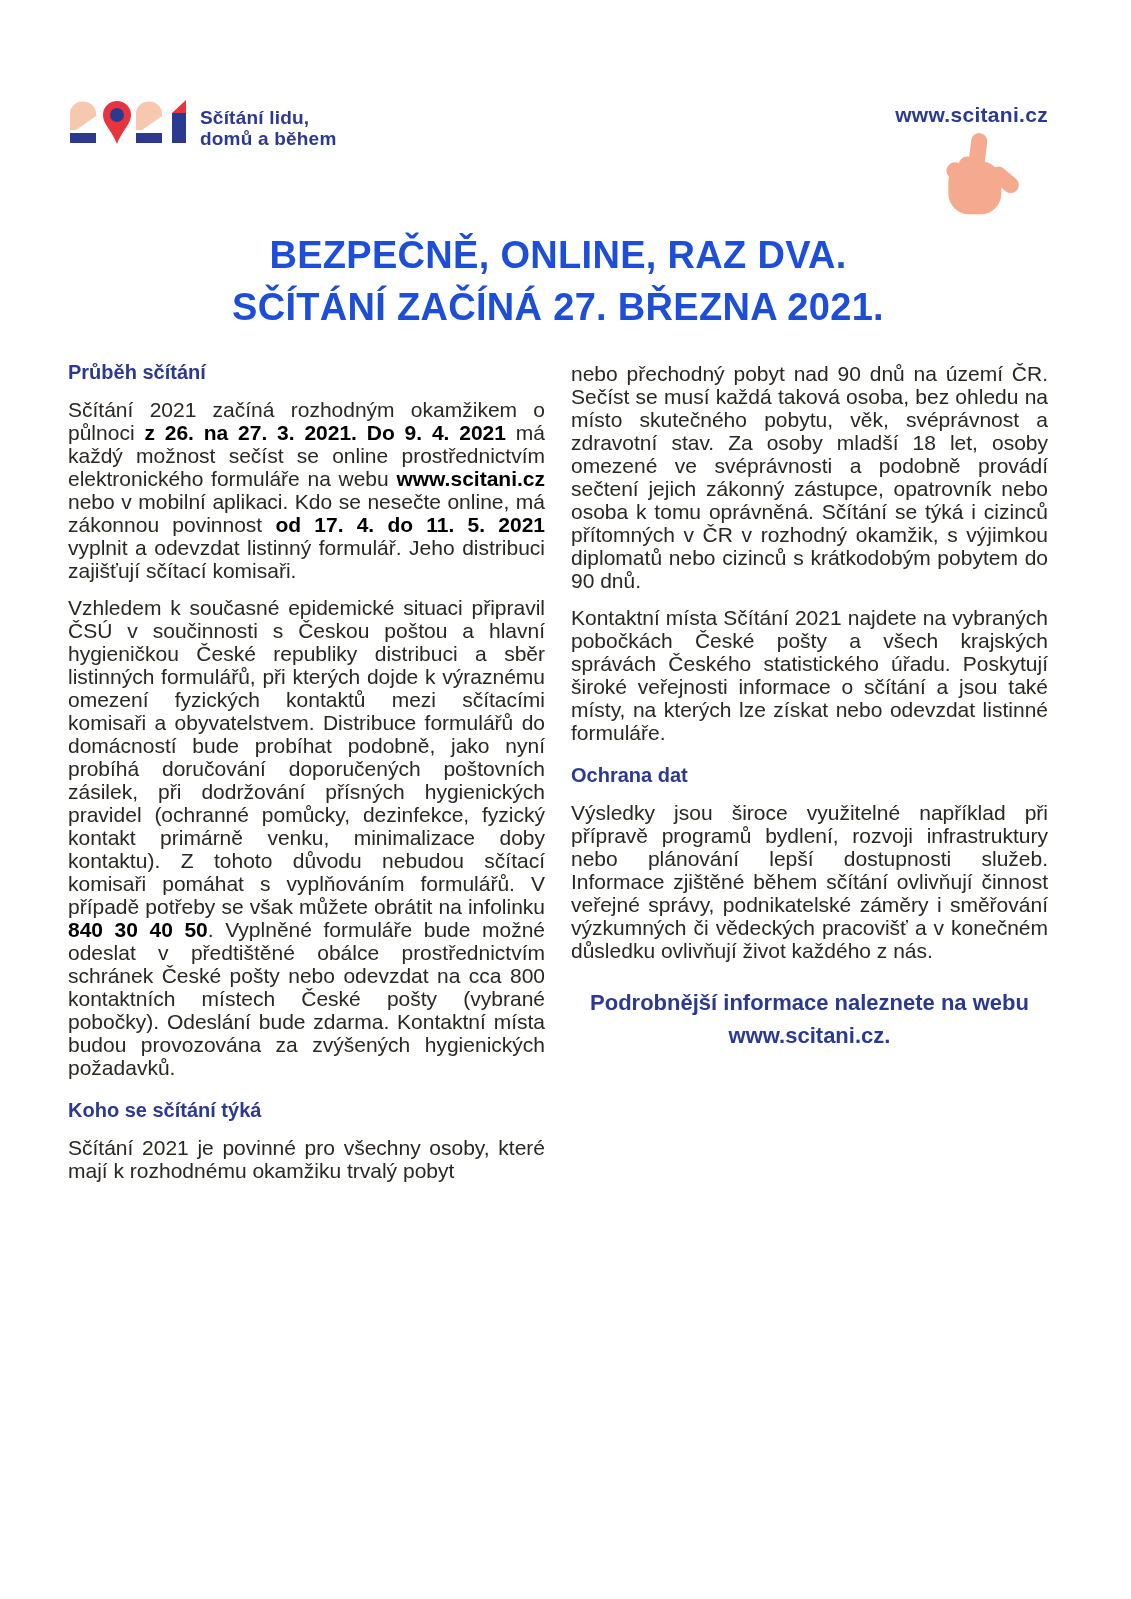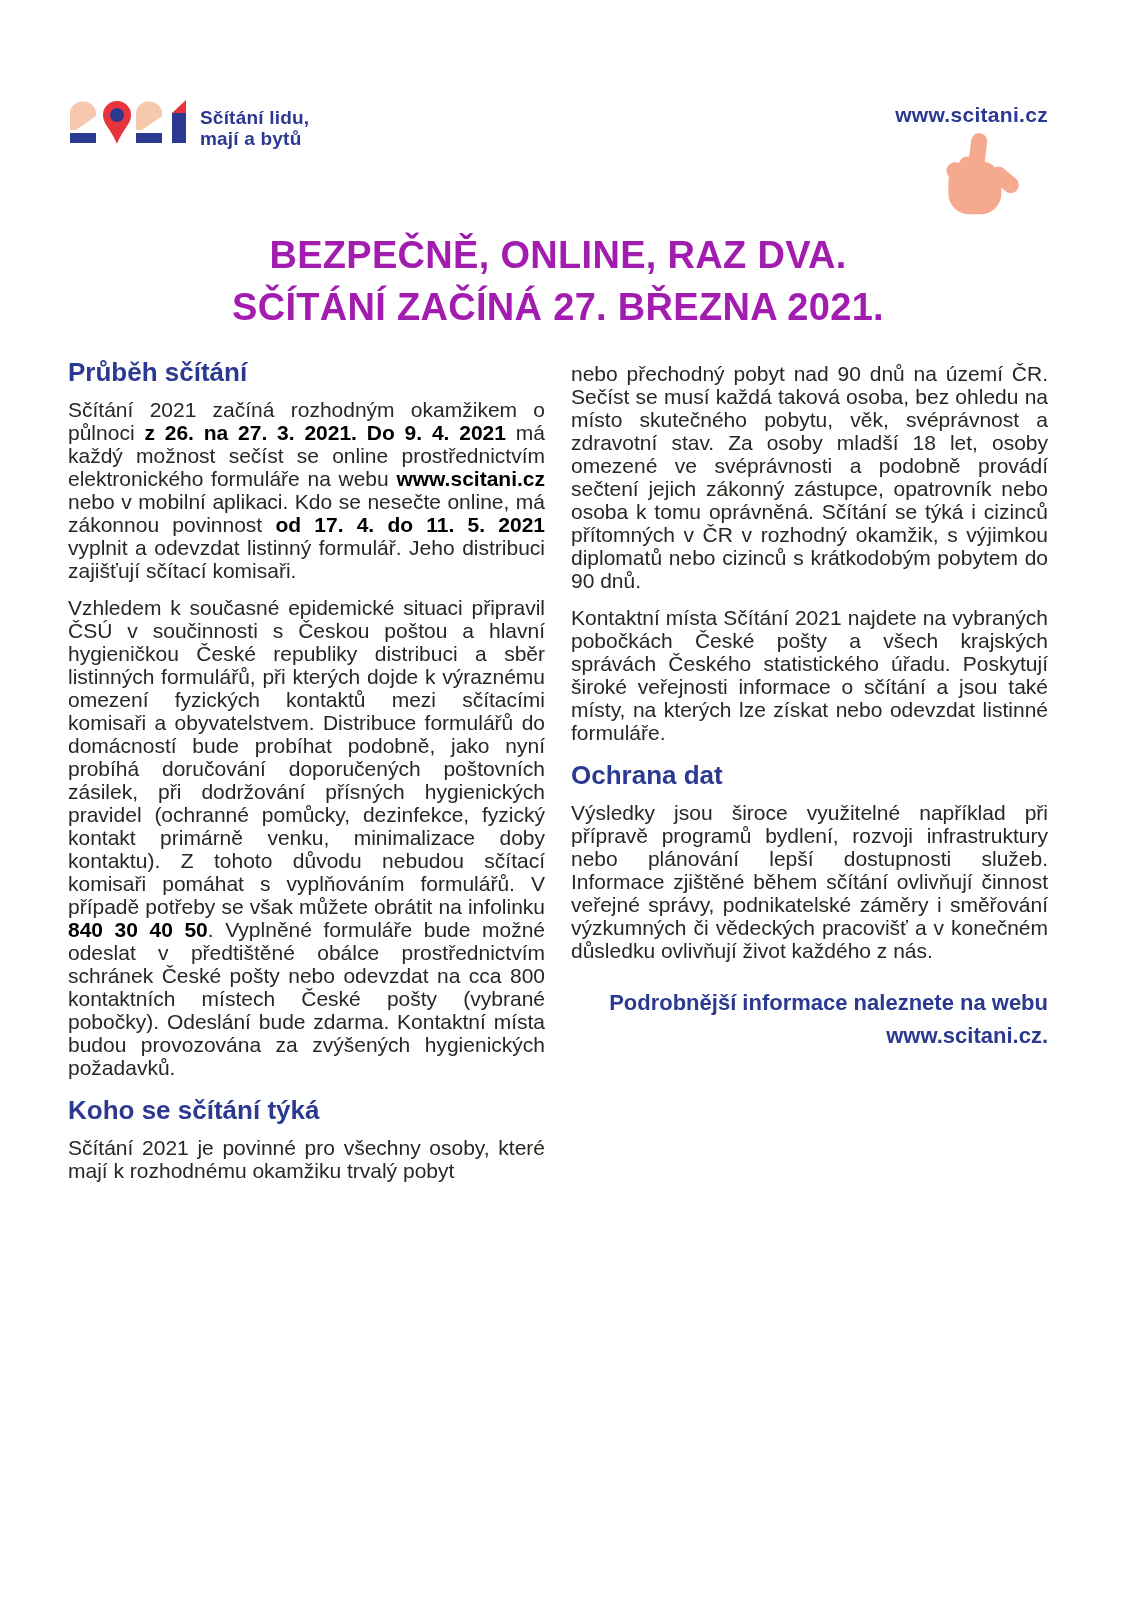--- a/index.html
+++ b/index.html
@@ -9,29 +9,29 @@
     box-sizing:border-box; padding:100px 83px 0 68px;
   }
   
   .header { display:flex; justify-content:space-between; align-items:flex-start; }
   .logo { display:flex; }
   .logo-tagline { margin-top:7px; color:#2b3990; font-weight:bold; font-size:19px; line-height:21px; letter-spacing:.2px; }
   .web-block { display:flex; flex-direction:column; align-items:center; margin-top:3px; }
   .web-url { color:#2b3990; font-weight:bold; font-size:21px; letter-spacing:.3px; }
   .hand { margin-top:4px; }
   
-  .headline { text-align:center; color:#a21caf; font-weight:bold; font-size:38px; line-height:52px; margin-top:10px; letter-spacing:.3px; }
+  .headline { text-align:center; color:#1d4ed8; font-weight:bold; font-size:38px; line-height:52px; margin-top:10px; letter-spacing:.3px; }
   
   .columns { display:flex; gap:26px; margin-top:24px; }
   .col { flex:1 1 0; min-width:0; }
-  h2.sec { color:#2b3990; font-weight:bold; font-size:26px; line-height:30px; margin:16px 0 11px 0; }
+  h2.sec { color:#2b3990; font-weight:bold; font-size:20px; line-height:30px; margin:16px 0 11px 0; }
   h2.sec.first { margin-top:0; }
   p.body { color:#2a2622; font-size:21px; line-height:23px; text-align:justify; margin:5px 0 14px 0; }
   .em { color:#000000; font-weight:bold; }
-  p.footer-note { color:#2b3990; font-weight:bold; font-size:22px; line-height:33px; margin:24px 0 0 0; text-align:right; }
+  p.footer-note { color:#2b3990; font-weight:bold; font-size:22px; line-height:33px; margin:24px 0 0 0; text-align:center; }
 </style>
 </head>
 <body>
 
 <div class="page">
 
   <div class="header">
     <div class="logo">
       <svg width="132" height="48" viewBox="0 0 132 48">
 
@@ -42,21 +42,21 @@
         <circle fill="#2b3990" cx="49" cy="15" r="7"></circle>
 
         <path fill="#f6c8ad" d="M68,14 A13,12 0 0 1 94,13 L94,16 L74,30 L68,30 Z"></path>
         <rect fill="#2b3990" x="68" y="33" width="26" height="10"></rect>
 
         <path fill="#e8343d" d="M104,13 L118,0 L118,13 Z"></path>
         <rect fill="#2b3990" x="104" y="13" width="14" height="30"></rect>
       </svg>
       <div class="logo-tagline">
         <div>Sčítání lidu,</div>
-        <div>mají a bytů</div>
+        <div>domů a během</div>
       </div>
     </div>
 
     <div class="web-block">
       <div class="web-url">www.scitani.cz</div>
       <svg class="hand" width="104" height="88" viewBox="0 0 110 93">
         <g fill="#f5a98e">
           <rect x="30" y="32" width="56" height="56" rx="22"></rect>
           <rect x="52" y="2" width="17" height="52" rx="8.5" transform="rotate(7 60 28)"></rect>
           <circle cx="37" cy="42" r="9"></circle>

